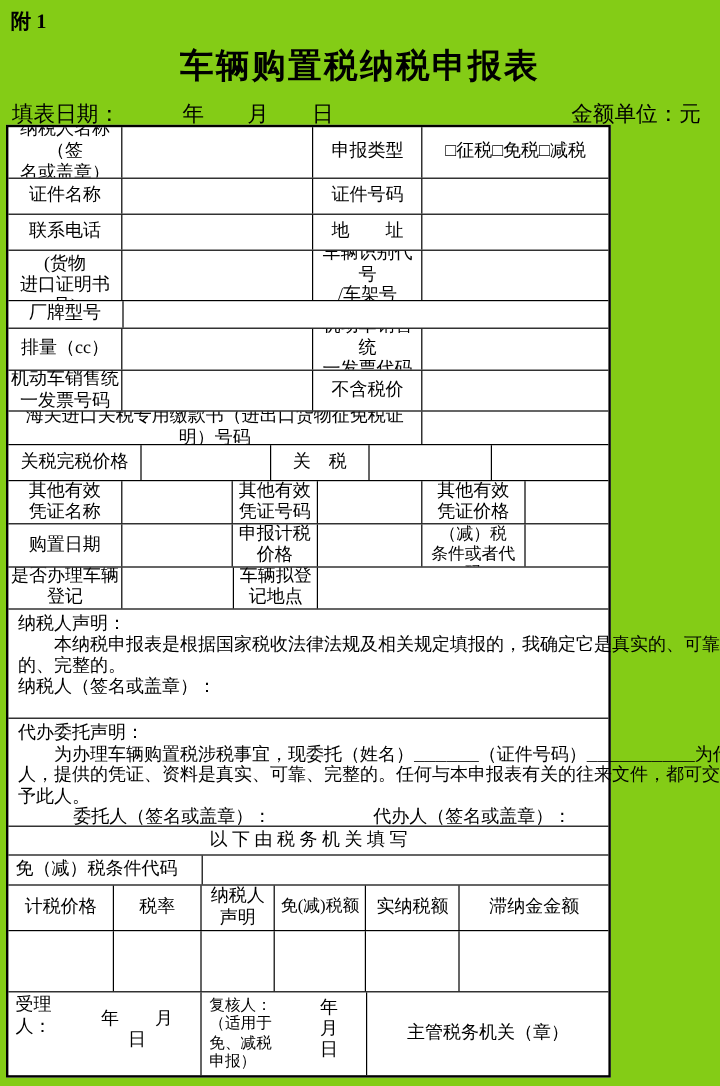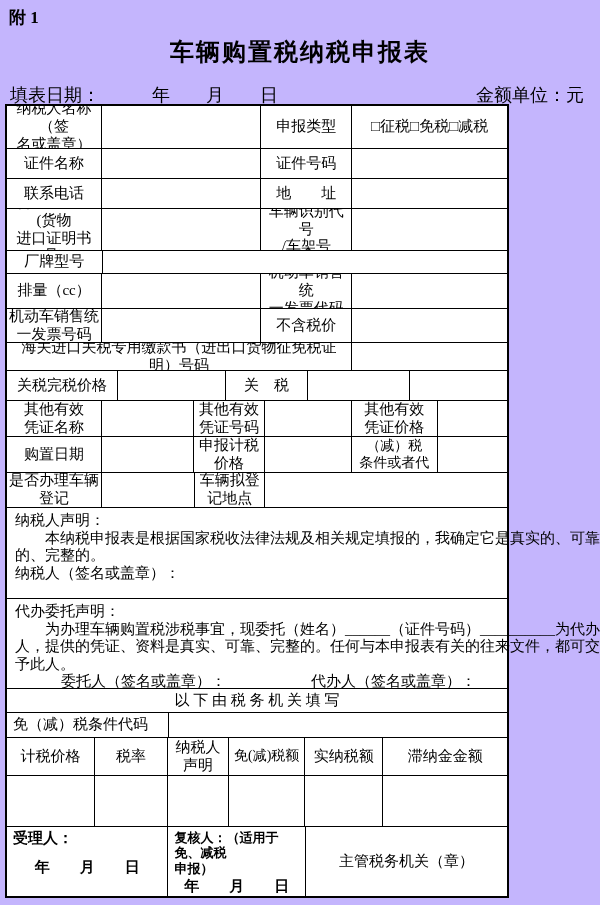--- a/index.html
+++ b/index.html
@@ -2,25 +2,25 @@
 <html><head>
 <meta charset="utf-8">
 <style>
   * { margin:0; padding:0; }
   html,body { background:#fff; }
   body {
     width:600px; height:905px;
     font-family:"Liberation Serif","DejaVu Serif",serif;
     color:#000; overflow:hidden;
   }
-  .page { position:relative; width:600px; height:905px; background:#c4b5fd; }
+  .page { position:relative; width:600px; height:905px; background:#84cc16; }
   .attachment { position:absolute; top:6px; left:9px; font-size:17px; font-weight:bold; }
   .title {
     position:absolute; top:36px; left:0; width:100%;
-    text-align:center; font-size:24px; font-weight:bold; letter-spacing:2px;
+    text-align:center; font-size:28px; font-weight:bold; letter-spacing:2px;
   }
   .meta-row {
     position:absolute; top:83px; left:10px; right:16px;
     display:flex; justify-content:space-between; font-size:18px;
   }
   .date-parts { margin-left:52px; }
 
   .form-table {
     position:absolute; top:104px; left:5px; width:504px;
     border:2px solid #000; box-sizing:border-box; background:#fff;
@@ -44,28 +44,28 @@
   .c110{width:110px} .c186{width:186px} .c106{width:106px} .c182{width:182px}
   .c474{width:474px} .c402{width:402px}
   .c108{width:108px} .c82{width:82px} .c102{width:102px} .c100{width:100px} .c284{width:284px}
   .c187{width:187px} .c397{width:397px} .c85{width:85px} .c71{width:71px}
   .c89{width:89px} .c91{width:91px} .c146{width:146px} .c160{width:160px}
   .c237{width:237px} .c584{width:584px}
 
   .fs14{font-size:14px} .fs13{font-size:13px}
 
   .decl { display:block; padding:4px 8px; font-size:15px; line-height:17.5px; text-align:left; }
-  .pre { white-space:pre; }
+  .pre { white-space:pre;font-family:Liberation Mono, monospace; }
   .agent-sign-row { display:flex; }
   .ml46 { margin-left:46px; }
   .ml85 { margin-left:85px; }
 
   .sign-cell {
-    flex-direction:column; align-items:stretch;
-    justify-content:flex-start; text-align:left; padding:3px 6px;font-weight:bold;
+    align-items:stretch;
+    justify-content:flex-start; text-align:left; padding:3px 6px;
   }
   .sign-label { text-align:left; }
   .sign-date { text-align:center; margin-top:11px; }
   .sign-date-r { text-align:center; margin-top:2px; }
 </style>
 </head>
 <body>
 
 <div class="page">
 

